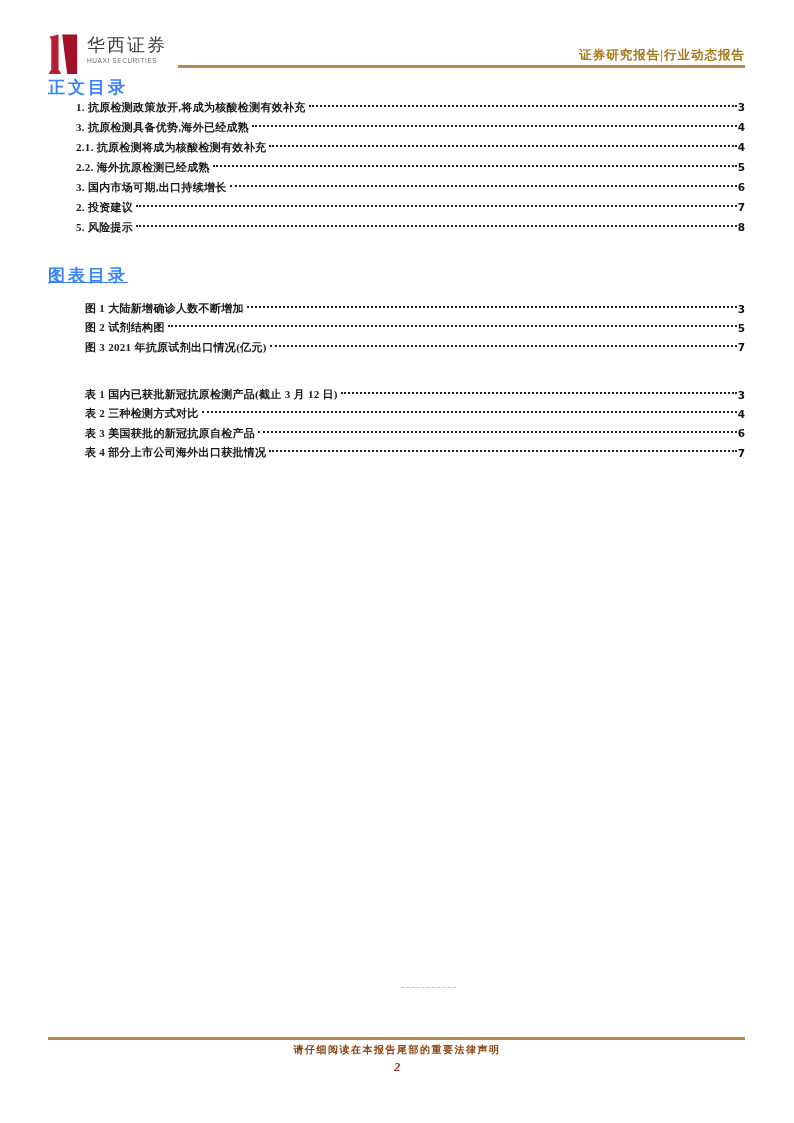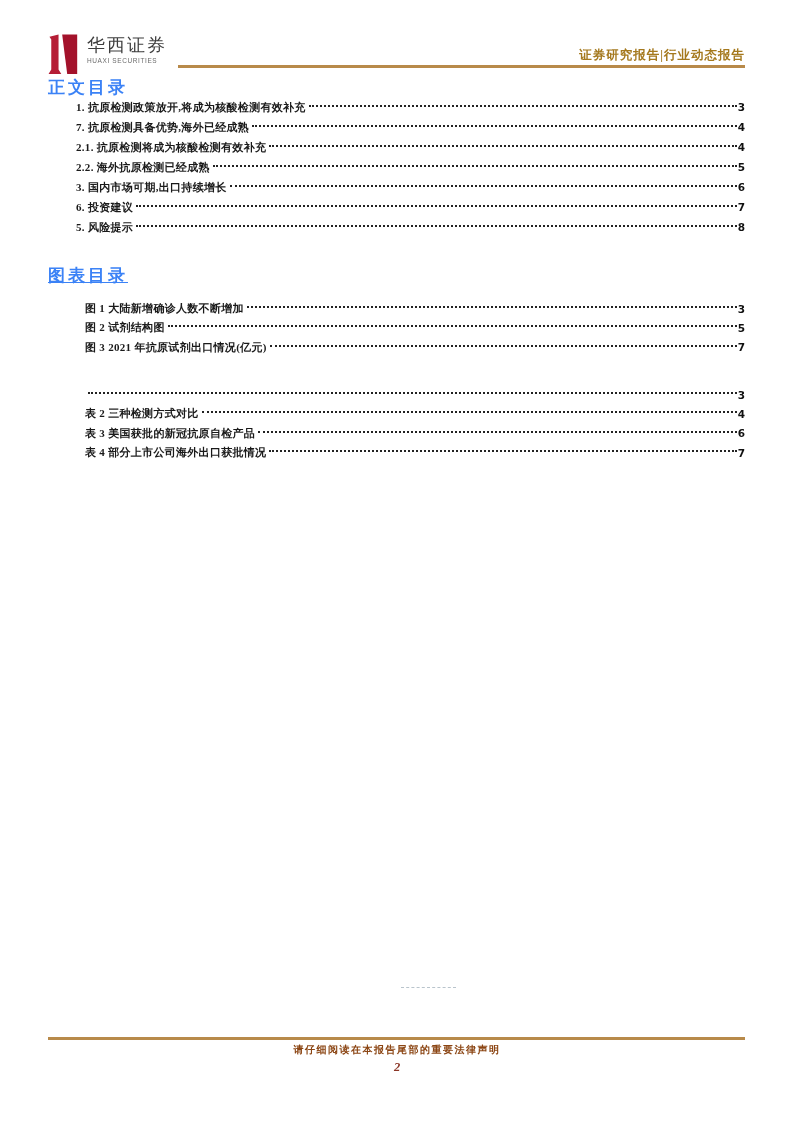--- a/index.html
+++ b/index.html
@@ -102,41 +102,41 @@
   <div class="header-rule"></div>
 
   <div class="sec-heading toc-h">正文目录</div>
   <div class="list toc-list">
     <div class="row">
         <span class="lbl">1. 抗原检测政策放开,将成为核酸检测有效补充</span>
         <span class="dots"></span>
         <span class="pg">3</span>
       </div>
     <div class="row">
-        <span class="lbl">7. 抗原检测具备优势,海外已经成熟</span>
+        <span class="lbl">3. 抗原检测具备优势,海外已经成熟</span>
         <span class="dots"></span>
         <span class="pg">4</span>
       </div>
     <div class="row">
         <span class="lbl">2.1. 抗原检测将成为核酸检测有效补充</span>
         <span class="dots"></span>
         <span class="pg">4</span>
       </div>
     <div class="row">
         <span class="lbl">2.2. 海外抗原检测已经成熟</span>
         <span class="dots"></span>
         <span class="pg">5</span>
       </div>
     <div class="row">
         <span class="lbl">3. 国内市场可期,出口持续增长</span>
         <span class="dots"></span>
         <span class="pg">6</span>
       </div>
     <div class="row">
-        <span class="lbl">6. 投资建议</span>
+        <span class="lbl">2. 投资建议</span>
         <span class="dots"></span>
         <span class="pg">7</span>
       </div>
     <div class="row">
         <span class="lbl">5. 风险提示</span>
         <span class="dots"></span>
         <span class="pg">8</span>
       </div>
   </div>
 
@@ -153,20 +153,21 @@
         <span class="pg">5</span>
       </div>
     <div class="row">
         <span class="lbl">图 3 2021 年抗原试剂出口情况(亿元)</span>
         <span class="dots"></span>
         <span class="pg">7</span>
       </div>
   </div>
   <div class="list tab-list">
     <div class="row">
+        <span class="lbl">表 1 国内已获批新冠抗原检测产品(截止 3 月 12 日)</span>
         <span class="dots"></span>
         <span class="pg">3</span>
       </div>
     <div class="row">
         <span class="lbl">表 2 三种检测方式对比</span>
         <span class="dots"></span>
         <span class="pg">4</span>
       </div>
     <div class="row">
         <span class="lbl">表 3 美国获批的新冠抗原自检产品</span>

